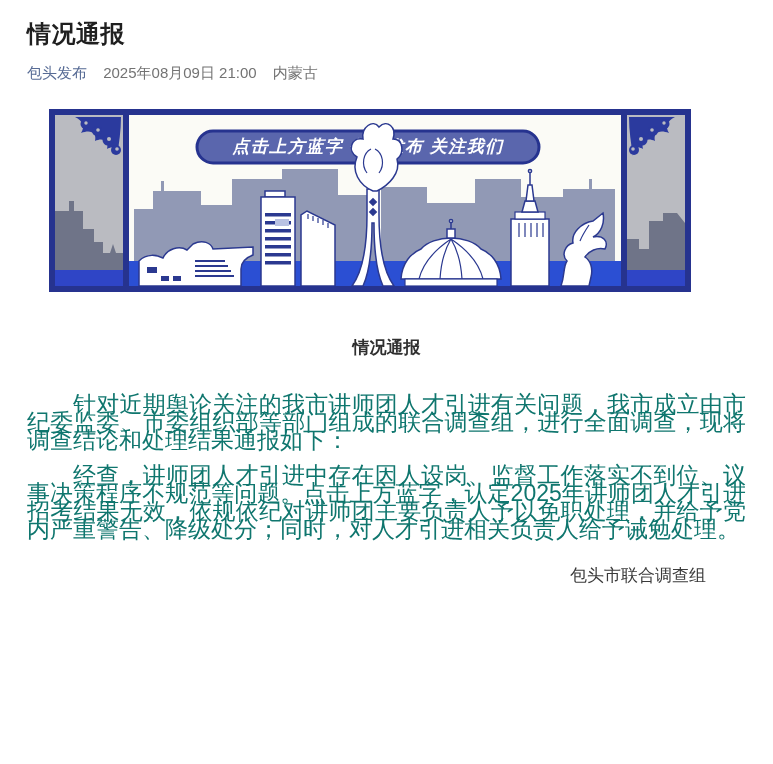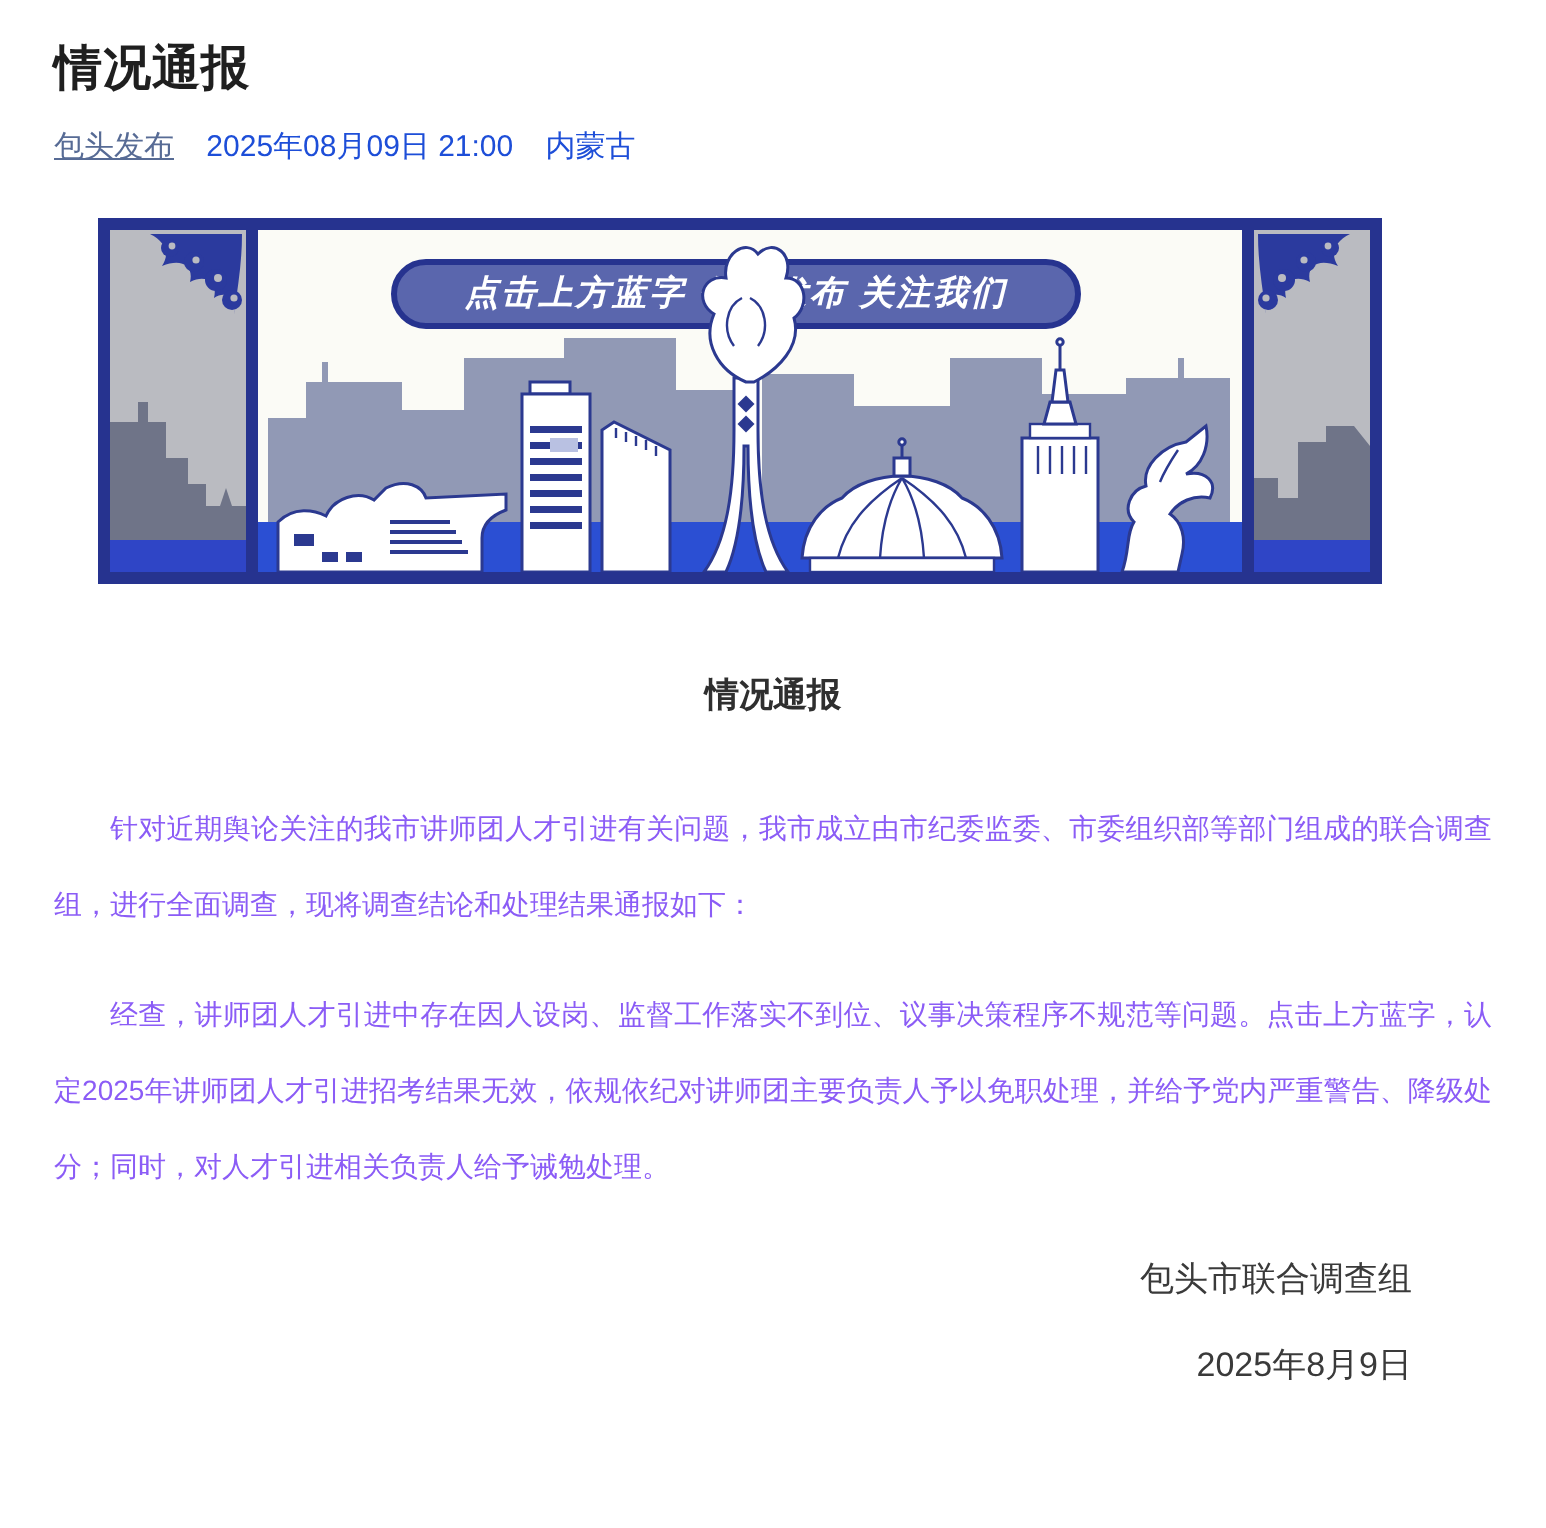--- a/index.html
+++ b/index.html
@@ -24,43 +24,42 @@
   }
   .byline {
     font-size: 15px;
     margin-bottom: 26px;
     white-space: nowrap;
   }
   .byline .account {
     color: #576b95;
     margin-right: 12px;
     cursor: pointer;
-    text-decoration: underline;
   }
   .byline .meta {
-    color: #1d4ed8;
+    color: #737373;
     margin-right: 12px;
   }
   .banner {
     margin: 0 auto 44px auto;
     width: 642px;
     display: block;
   }
   .banner svg { display: block; }
   .section-heading {
     text-align: center;
     font-size: 17px;
     font-weight: 700;
     color: #2f2f2f;
     margin: 0 0 36px 0;
   }
   .body-p {
-    font-size: 14px;
-    line-height: 38px;
-    color: #8b5cf6;
+    font-size: 23px;
+    line-height: 18px;
+    color: #0f766e;
     text-align: justify;
     text-indent: 2em;
     margin: 0 0 17px 0;
   }
   .signature-block {
     margin-top: 22px;
     text-align: right;
     padding-right: 40px;
     font-size: 17px;
     line-height: 31px;
@@ -193,16 +192,15 @@
     </svg>
   </figure>
 
   <h2 class="section-heading">情况通报</h2>
 
   <p class="body-p">针对近期舆论关注的我市讲师团人才引进有关问题，我市成立由市纪委监委、市委组织部等部门组成的联合调查组，进行全面调查，现将调查结论和处理结果通报如下：</p>
   <p class="body-p">经查，讲师团人才引进中存在因人设岗、监督工作落实不到位、议事决策程序不规范等问题。点击上方蓝字，认定2025年讲师团人才引进招考结果无效，依规依纪对讲师团主要负责人予以免职处理，并给予党内严重警告、降级处分；同时，对人才引进相关负责人给予诫勉处理。</p>
 
   <div class="signature-block">
     <div>包头市联合调查组</div>
-    <div>2025年8月9日</div>
   </div>
 
 </div>
 
 </body></html>

